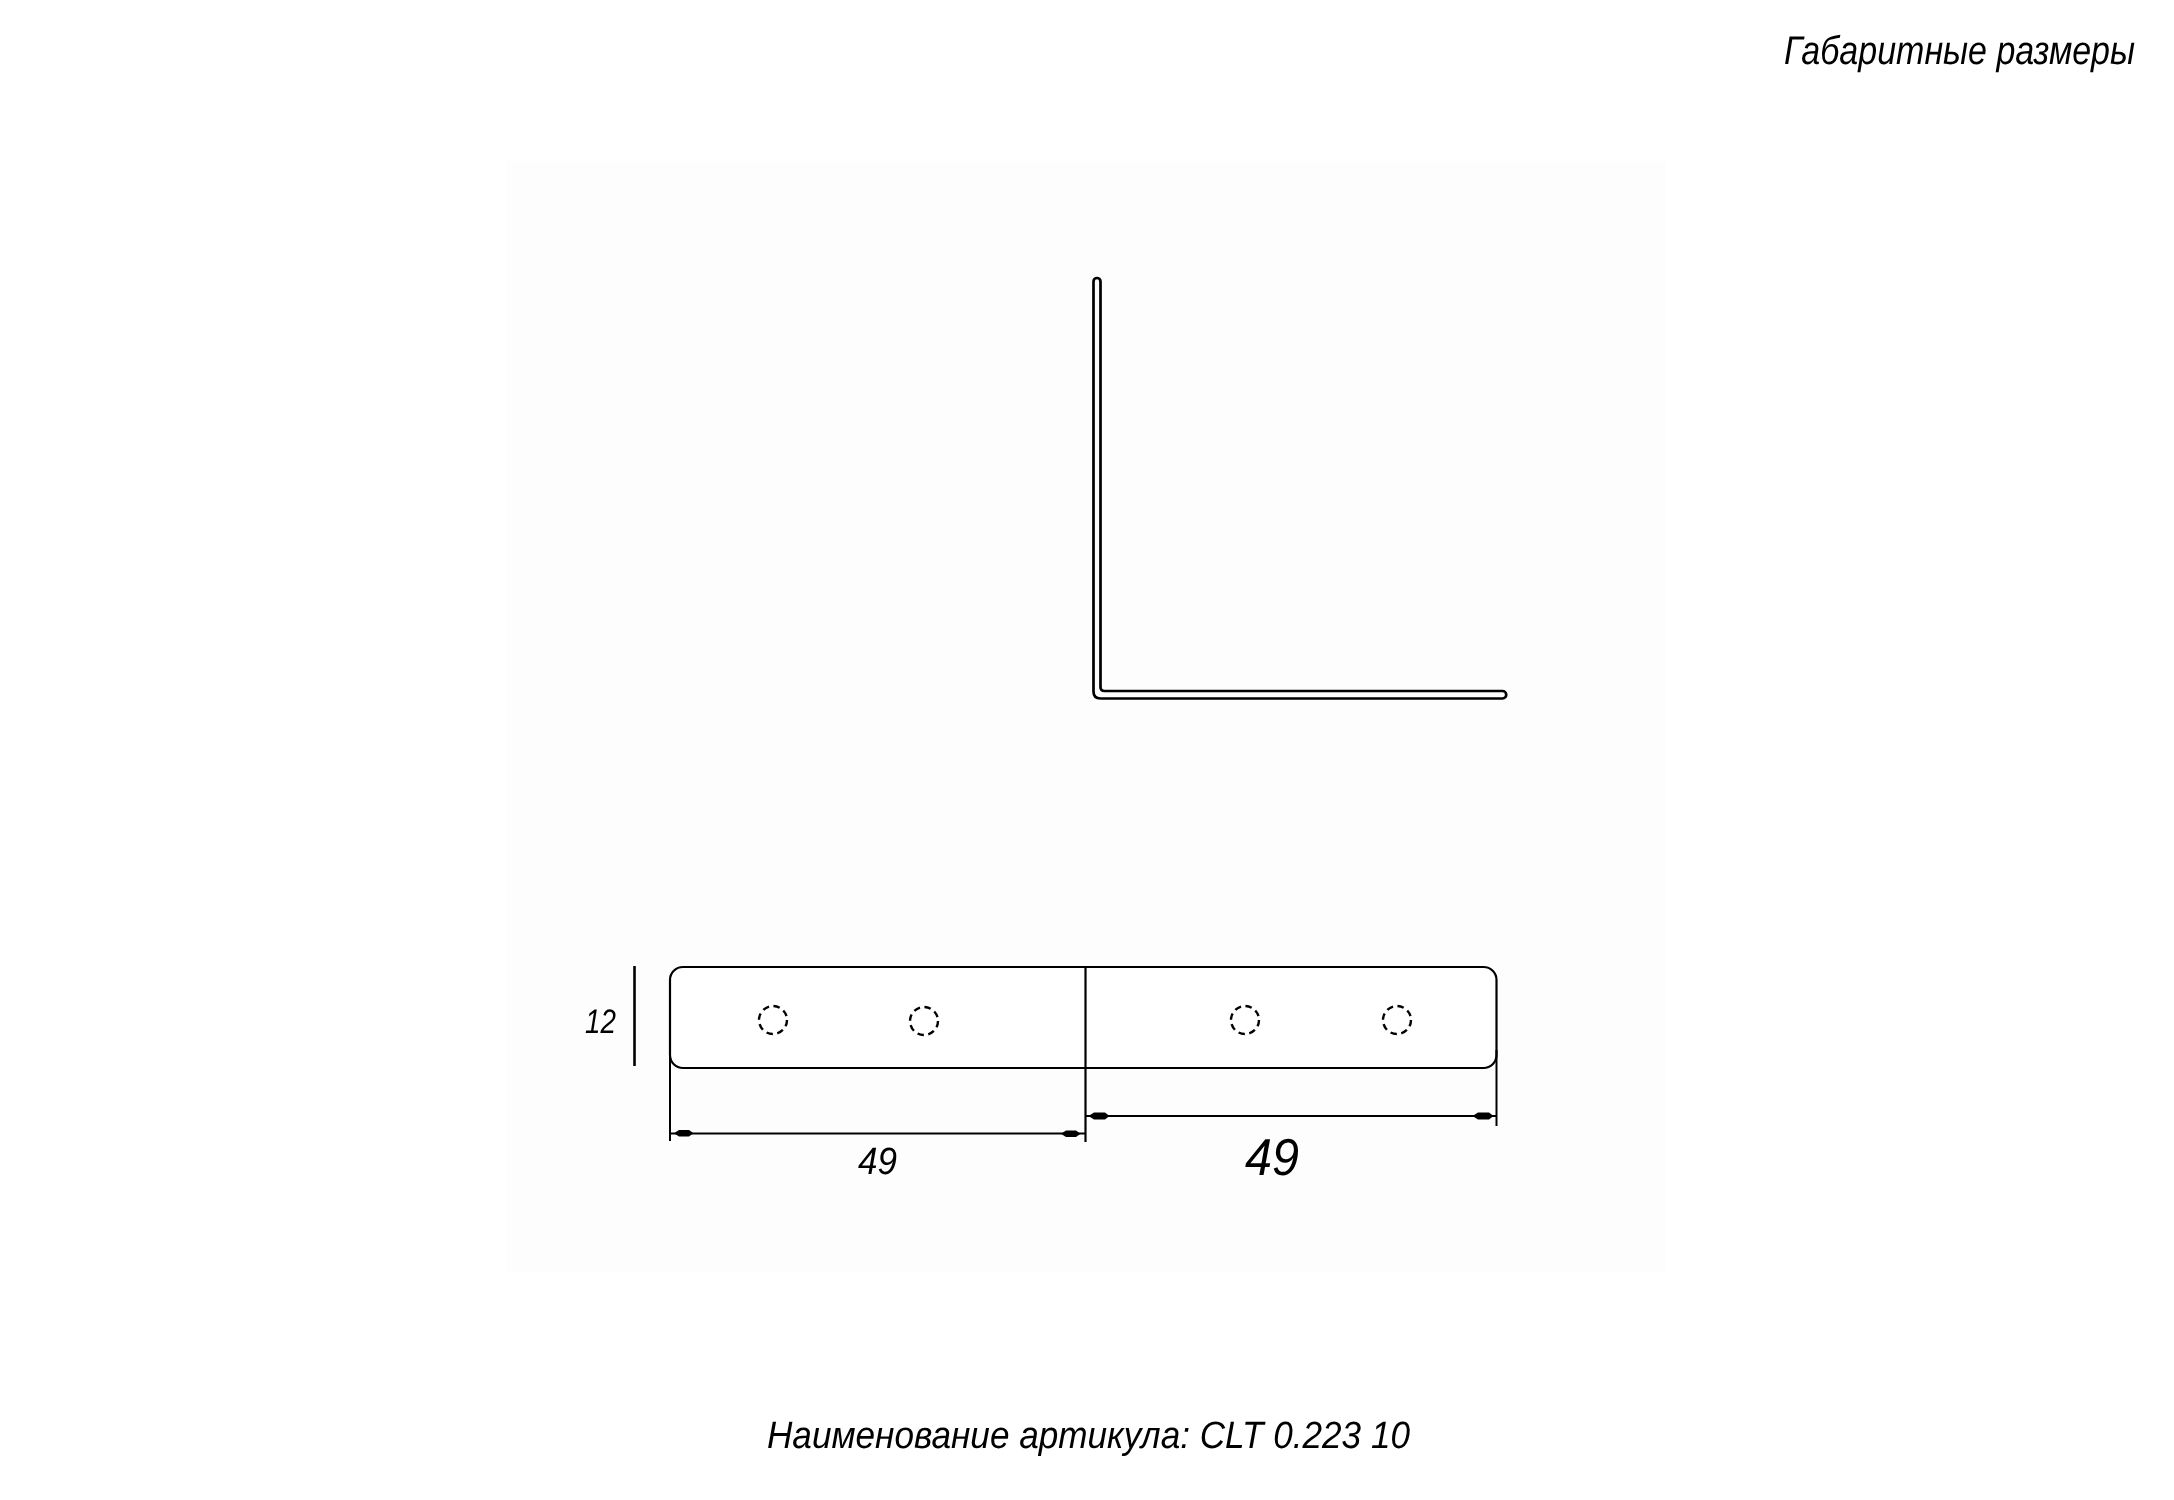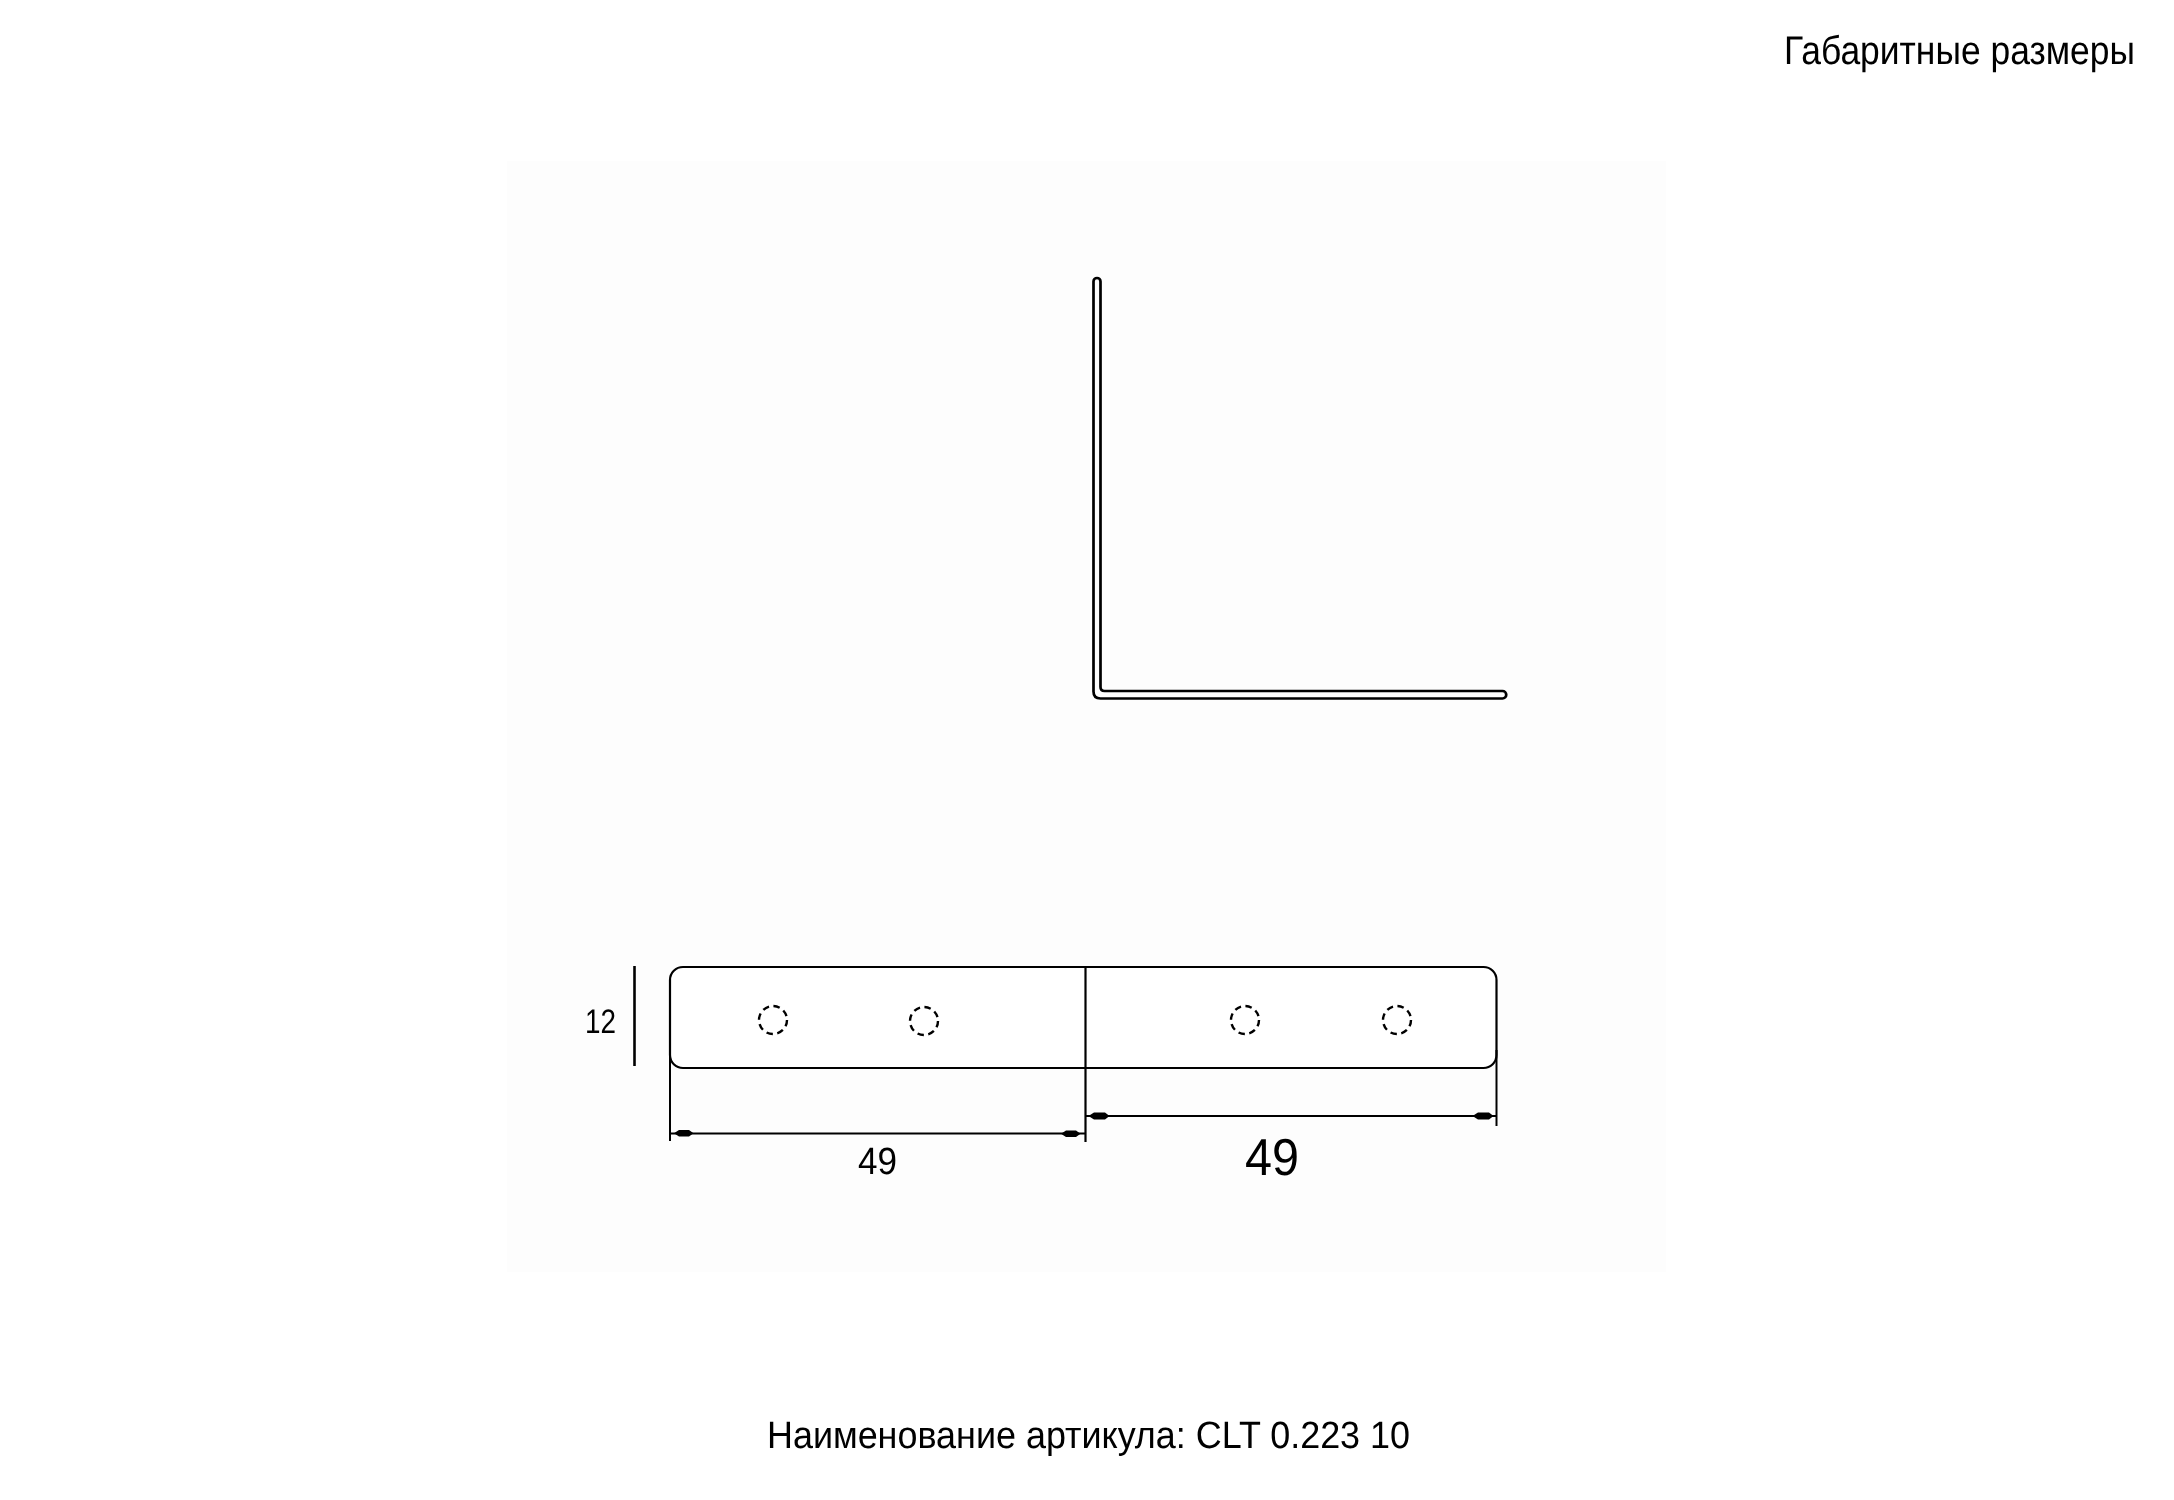--- a/index.html
+++ b/index.html
@@ -1,17 +1,17 @@
 <!DOCTYPE html>
 <html><head>
 <meta charset="utf-8">
 <style>
   html,body{margin:0;padding:0;background:#ffffff;}
   #page{position:relative;width:2174px;height:1500px;background:#ffffff;overflow:hidden;
-        font-family:"Liberation Sans", sans-serif; -webkit-font-smoothing: antialiased;}
+        font-family:"Liberation Sans", sans-serif;font-style:italic; -webkit-font-smoothing: antialiased;}
   svg{position:absolute;left:0;top:0;}
 </style>
 </head>
 <body>
 <div id="page">
 <svg style="text-rendering:geometricPrecision" width="2174" height="1500" viewBox="0 0 2174 1500" xmlns="http://www.w3.org/2000/svg">
 
   <rect x="507" y="161" width="1159" height="1111" fill="#fdfdfd"></rect>
 
   <text x="1784" y="64" font-size="40" fill="#000000" textLength="351" lengthAdjust="spacingAndGlyphs">Габаритные размеры</text>

